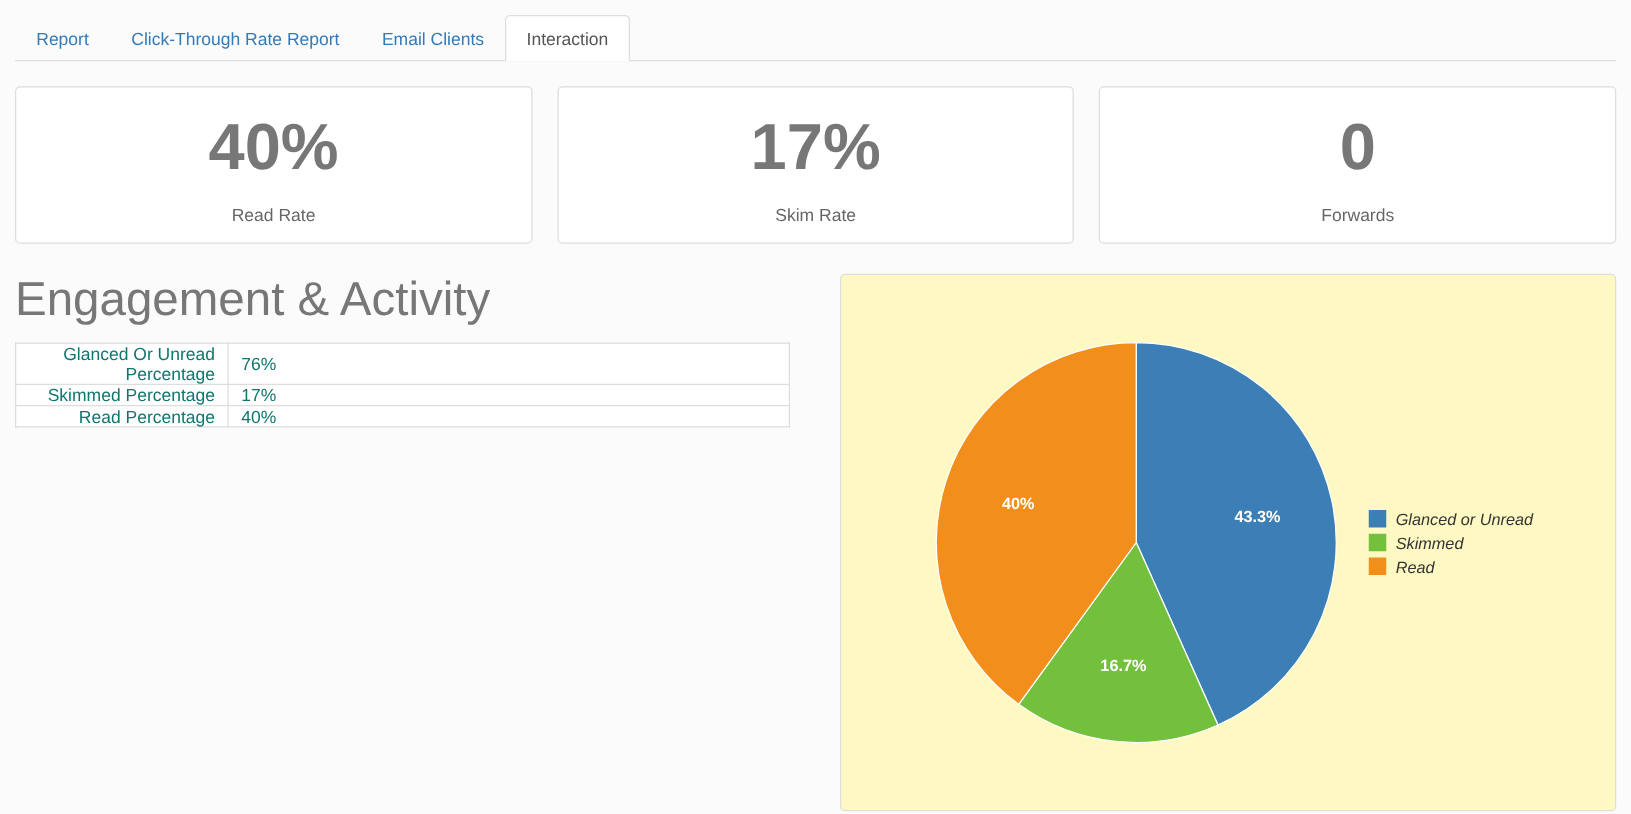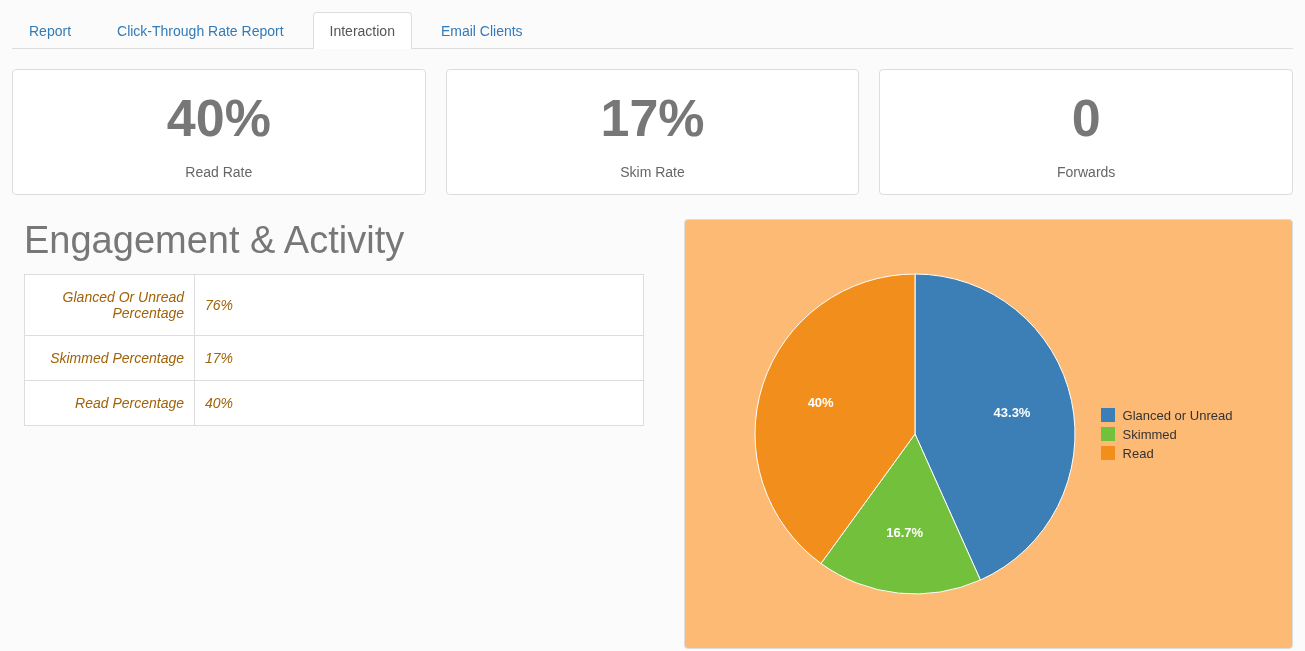--- a/index.html
+++ b/index.html
@@ -6,21 +6,21 @@
     body {
       font-family: -apple-system, "Helvetica Neue", Helvetica, Arial, sans-serif;
       background: #fbfbfb;
       color: #555;
       padding: 12px;
       width: 1305px;
     }
     .tabs {
       border-bottom: 1px solid #ddd;
       display: flex;
-      gap: 12px;
+      gap: 0;
       margin-bottom: 20px;
     }
     .tab {
       padding: 10px 16px;
       color: #337ab7;
       cursor: pointer;
       font-size: 14px;
       border: 1px solid transparent;
       border-bottom: none;
       border-radius: 4px 4px 0 0;
@@ -51,26 +51,25 @@
     }
     .stat-label {
       font-size: 14px;
       color: #666;
       margin-top: 16px;
     }
     .content-row {
       display: flex;
       gap: 40px;
       align-items: flex-start;
-      margin-left: 12px;
     }
     .left-col { flex: 0 0 620px; }
     .right-col {
       flex: 1;
-      background: #fdba74;
+      background: #fef9c3;
       border: 1px solid #ddd;
       border-radius: 4px;
       padding: 8px;
       display: flex;
       align-items: center;
       justify-content: center;
       min-height: 430px;
     }
     h2.section-title {
       font-size: 38px;
@@ -79,51 +78,50 @@
       margin-bottom: 12px;
     }
     table.eng {
       width: 100%;
       border-collapse: collapse;
       background: #fff;
       font-size: 14px;
     }
     table.eng td {
       border: 1px solid #ddd;
-      padding: 14px 10px;
-      color: #a16207;
-      font-style: italic;
+      padding: 0 10px;
+      color: #0f766e;
     }
     table.eng td.label {
       text-align: right;
       width: 170px;
     }
     .chart-wrap {
       display: flex;
       align-items: center;
       gap: 16px;
     }
     .legend { font-size: 13px; color: #333; }
-    .legend-item { display: flex; align-items: center; gap: 8px; margin: 4px 0; }
+    .legend-item { display: flex; align-items: center; gap: 8px; margin: 4px 0; font-style: italic; }
     .swatch { width: 14px; height: 14px; display: inline-block; }
     .pie-label {
       font-size: 13px;
       fill: #fff;
       font-weight: bold;
       text-anchor: middle;
     }
   </style>
 </head>
 <body>
 
 <div class="tabs">
   <div class="tab">Report</div>
   <div class="tab">Click-Through Rate Report</div>
+  <div class="tab">Email Clients</div>
   <div class="tab active">Interaction</div>
-  <div class="tab">Email Clients</div>
 </div>
 
 <div class="stats-row">
   <div class="stat-card">
     <div class="stat-value">40%</div>
     <div class="stat-label">Read Rate</div>
   </div>
   <div class="stat-card">
     <div class="stat-value">17%</div>
     <div class="stat-label">Skim Rate</div>

